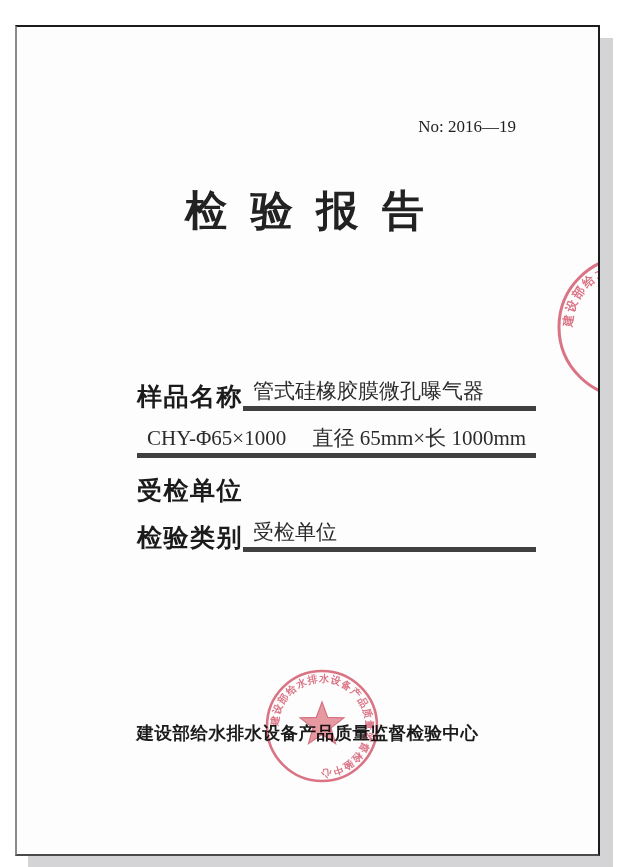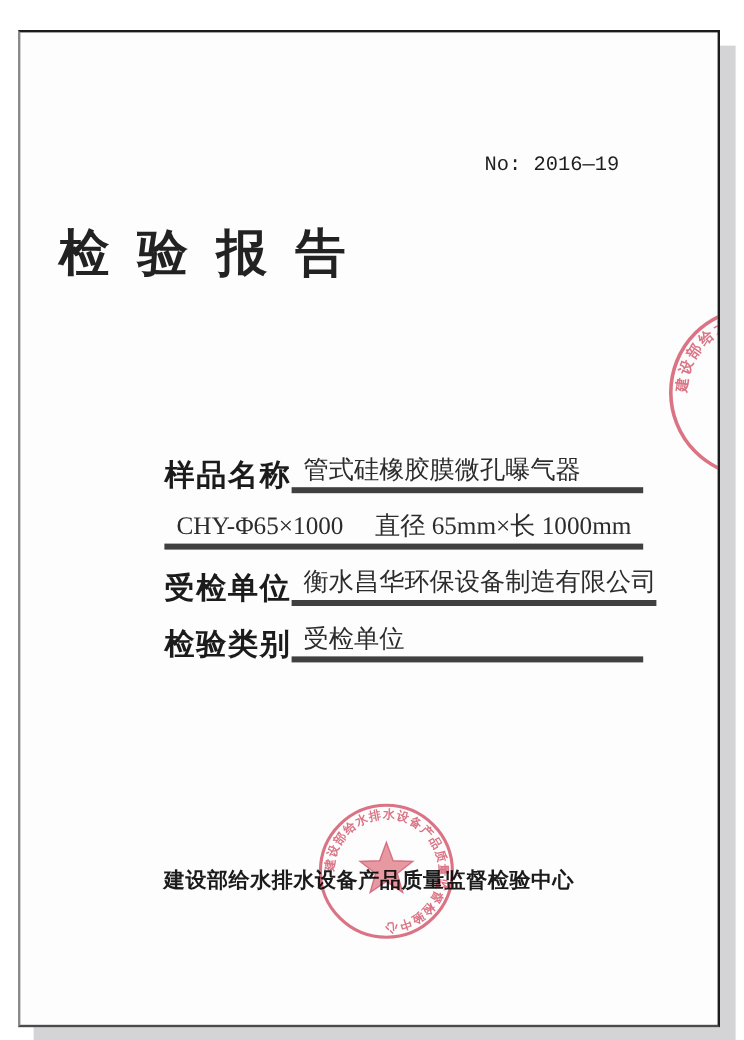--- a/index.html
+++ b/index.html
@@ -17,37 +17,36 @@
     background:#fdfdfd;
     border-top:2px solid #1c1c1c;
     border-right:2px solid #1c1c1c;
     border-left:2px solid #8a8a8a;
     border-bottom:2px solid #4a4a4a;
     box-shadow:13px 13px 0 0 #d4d4d6;
     overflow:hidden;
   }
   .doc-no{
     position:absolute;
-    top:102px;right:82px;
-    font-family:Liberation Mono, monospace;
+    top:90px;right:82px;
+    font-family:Liberation Serif, serif;
     font-size:17px;
     color:#1f1f1f;
     white-space:nowrap;
   }
   .title{
     position:absolute;
     top:156px;left:0;right:0;
     margin:0;
-    text-align:left;
+    text-align:center;
     font-size:42px;
     font-weight:900;
     letter-spacing:6px;
     color:#222222;
     white-space:nowrap;
-    padding-left:32px;
   }
   .fields{
     position:absolute;
     top:354px;left:120px;right:62px;
   }
   .field-row{
     display:flex;
     align-items:flex-end;
     margin-bottom:17px;
     height:30px;
@@ -101,21 +100,20 @@
   <div class="fields">
     <div class="field-row">
       <span class="field-label">样品名称</span>
       <span class="field-value">管式硅橡胶膜微孔曝气器</span>
     </div>
     <div class="field-row">
       <span class="field-value">CHY-Φ65×1000　 直径 65mm×长 1000mm</span>
     </div>
     <div class="field-row">
       <span class="field-label">受检单位</span>
-      <span class="field-value">衡水昌华环保设备制造有限公司</span>
     </div>
     <div class="field-row">
       <span class="field-label">检验类别</span>
       <span class="field-value">受检单位</span>
     </div>
   </div>
 
   <div class="issuer">建设部给水排水设备产品质量监督检验中心</div>
 
   <svg class="seal seal-center" width="160" height="160" viewBox="0 0 160 160">

